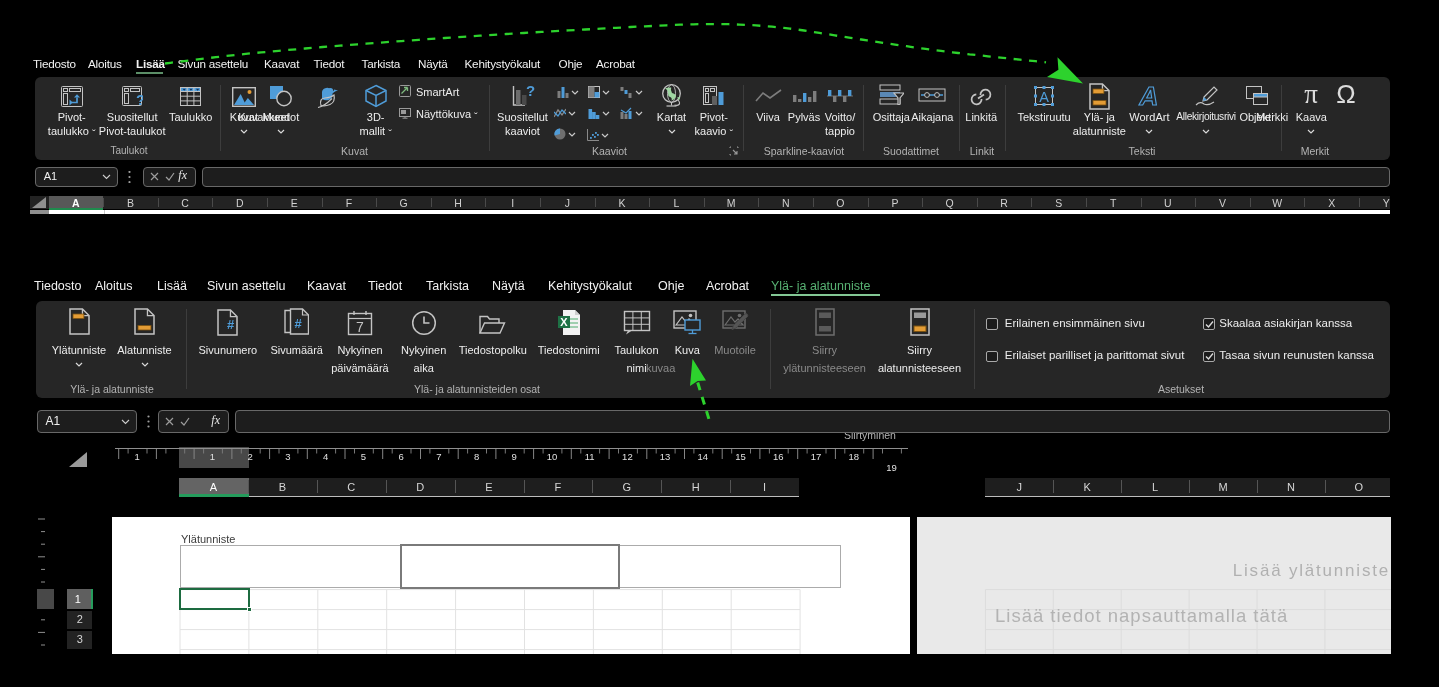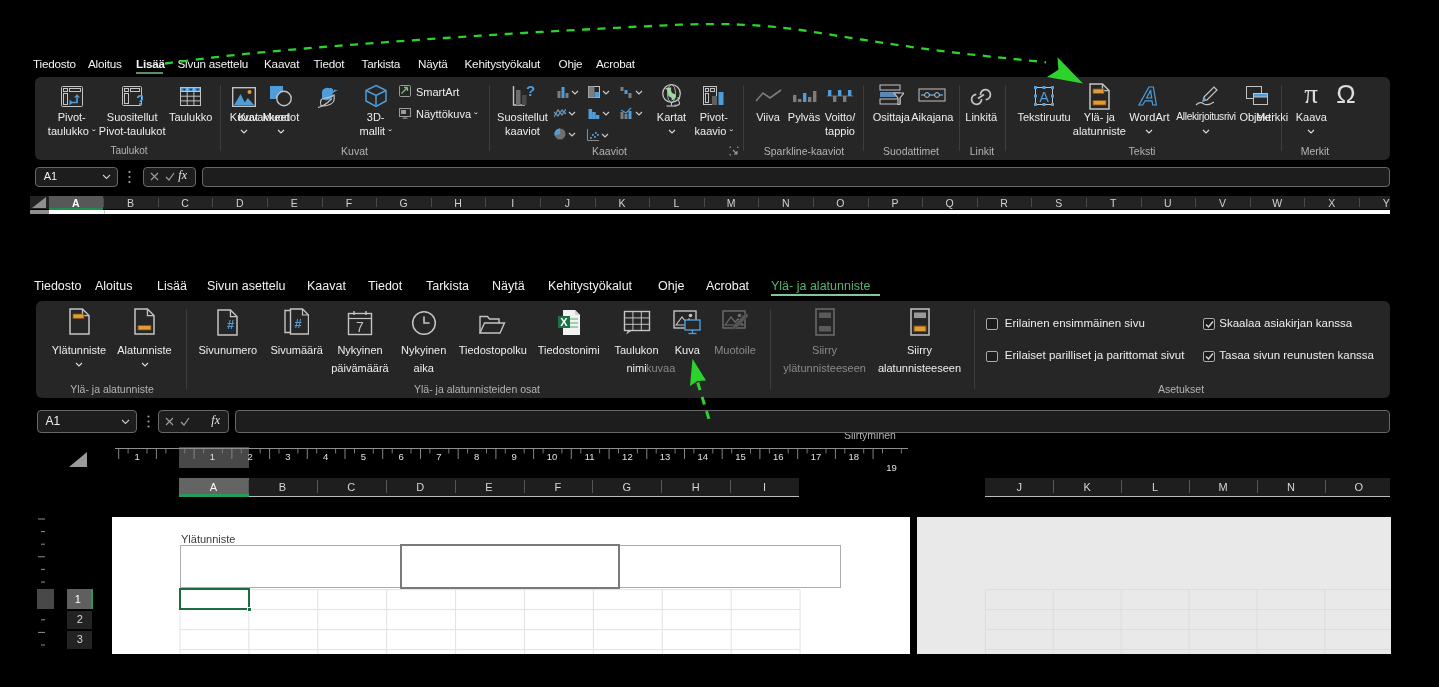--- a/index.html
+++ b/index.html
@@ -704,30 +704,32 @@
     </svg>
 <div style="position:absolute;left:178.5px;top:587.8px;width:71.5px;height:22.6px;border:2px solid #1d6b40;"></div>
 <div style="position:absolute;left:246.5px;top:606.9px;width:5px;height:5px;background:#1d6b40;border:1px solid #fff;"></div>
 <div style="position:absolute;left:66.9px;top:589.1px;width:25.6px;height:20.3px;background:#5f5f5f;"></div>
 <div style="position:absolute;left:90.5px;top:589.1px;width:2px;height:20.3px;background:#259c5c;"></div>
 <div style="position:absolute;left:66.9px;top:592.5px;width:22px;text-align:center;font-size:11px;line-height:13px;color:#ffffff;white-space:nowrap;">1</div>
 <div style="position:absolute;left:66.9px;top:610.9px;width:25.6px;height:18.3px;background:#232323;"></div>
 <div style="position:absolute;left:66.9px;top:613.4px;width:25.6px;text-align:center;font-size:11px;line-height:13px;color:#d6d6d6;white-space:nowrap;">2</div>
 <div style="position:absolute;left:66.9px;top:630.8px;width:25.6px;height:18.3px;background:#232323;"></div>
 <div style="position:absolute;left:66.9px;top:633.3px;width:25.6px;text-align:center;font-size:11px;line-height:13px;color:#d6d6d6;white-space:nowrap;">3</div>
+<div style="position:absolute;left:1000px;top:560.5px;width:390px;text-align:right;font-size:17px;line-height:19px;color:#b0b0b0;white-space:nowrap;letter-spacing:1.8px;">Lisää ylätunniste</div>
 <svg style="position:absolute;left:917px;top:516.5px;" width="474" height="137" viewBox="0 0 474 137">
       <line x1="68.4" y1="72.6" x2="68.4" y2="137" stroke="#dcdcdc"></line>
       <line x1="136.3" y1="72.6" x2="136.3" y2="137" stroke="#dcdcdc"></line>
       <line x1="204.2" y1="72.6" x2="204.2" y2="137" stroke="#dcdcdc"></line>
       <line x1="272.1" y1="72.6" x2="272.1" y2="137" stroke="#dcdcdc"></line>
       <line x1="340.0" y1="72.6" x2="340.0" y2="137" stroke="#dcdcdc"></line>
       <line x1="407.9" y1="72.6" x2="407.9" y2="137" stroke="#dcdcdc"></line>
       <line x1="68.4" y1="72.6" x2="474" y2="72.6" stroke="#dcdcdc"></line>
       <line x1="68.4" y1="92.6" x2="474" y2="92.6" stroke="#dcdcdc"></line>
       <line x1="68.4" y1="112.6" x2="474" y2="112.6" stroke="#dcdcdc"></line>
       <line x1="68.4" y1="132.6" x2="474" y2="132.6" stroke="#dcdcdc"></line>
     </svg>
+<div style="position:absolute;left:995px;top:605.5px;font-size:18.5px;line-height:20.5px;color:#b3b3b3;white-space:nowrap;letter-spacing:1.0px;">Lisää tiedot napsauttamalla tätä</div>
 <svg style="position:absolute;left:0;top:0;pointer-events:none;" width="1439" height="687" viewBox="0 0 1439 687">
       <path d="M165.0,63.5 L170.4,62.8 L177.6,61.9 L186.1,60.8 L195.6,59.7 L205.7,58.4 L215.9,57.2 L225.8,56.0 L235.0,55.0 L243.8,54.1 L252.5,53.2 L261.2,52.4 L270.0,51.6 L278.8,50.8 L287.5,50.0 L296.2,49.3 L305.0,48.5 L313.8,47.8 L322.5,47.0 L331.2,46.3 L340.0,45.7 L348.8,45.0 L357.5,44.3 L366.2,43.7 L375.0,43.0 L383.8,42.3 L392.5,41.7 L401.2,41.1 L410.0,40.4 L418.8,39.8 L427.5,39.2 L436.2,38.6 L445.0,38.0 L453.8,37.4 L462.5,36.8 L471.2,36.3 L480.0,35.7 L488.8,35.1 L497.5,34.6 L506.2,34.0 L515.0,33.5 L523.8,33.0 L532.7,32.4 L541.7,31.9 L550.6,31.4 L559.5,30.9 L568.2,30.4 L576.7,30.0 L585.0,29.5 L593.0,29.1 L600.8,28.6 L608.5,28.2 L615.9,27.8 L623.3,27.4 L630.6,27.0 L637.8,26.6 L645.0,26.3 L652.2,26.0 L659.3,25.6 L666.4,25.3 L673.4,25.0 L680.3,24.7 L687.1,24.5 L693.6,24.3 L700.0,24.2 L706.1,24.1 L712.0,24.1 L717.6,24.1 L723.1,24.1 L728.6,24.2 L734.0,24.4 L739.4,24.6 L745.0,24.8 L750.5,25.1 L755.9,25.4 L761.3,25.8 L766.6,26.2 L772.1,26.7 L777.8,27.2 L783.7,27.9 L790.0,28.6 L796.8,29.5 L804.1,30.5 L811.7,31.7 L819.4,32.9 L827.2,34.1 L834.8,35.4 L842.2,36.5 L849.0,37.6 L855.4,38.6 L861.4,39.5 L867.2,40.4 L872.8,41.3 L878.3,42.1 L883.8,42.9 L889.3,43.8 L895.0,44.6 L900.7,45.4 L906.5,46.2 L912.2,47.1 L917.9,47.9 L923.7,48.6 L929.4,49.4 L935.2,50.2 L941.0,50.9 L946.8,51.6 L952.4,52.3 L958.1,53.0 L963.8,53.6 L969.5,54.3 L975.5,54.9 L981.6,55.6 L988.0,56.3 L995.1,57.1 L1003.1,57.9 L1011.5,58.8 L1019.9,59.6 L1028.0,60.5 L1035.3,61.2 L1041.5,61.8 L1046.0,62.3" stroke="#2dd22d" stroke-width="2.3" fill="none" stroke-dasharray="8,7.5"></path>
       <path d="M1057.5,57.2 L1083,83.5 L1047,77 L1058.4,69.8 Z" fill="#2dd22d"></path>
       <path d="M692.5,358.8 L706,380.5 L697.6,381.1 L690,386 Z" fill="#2dd22d"></path>
       <path d="M697.7,382.5 L710,422.5" stroke="#2dd22d" stroke-width="3" fill="none" stroke-dasharray="8,7"></path>
     </svg>
 </div>
 </body></html>

